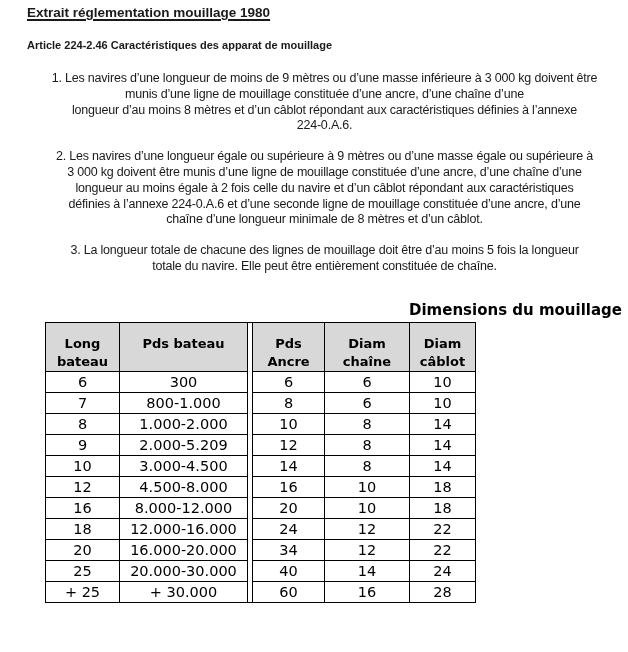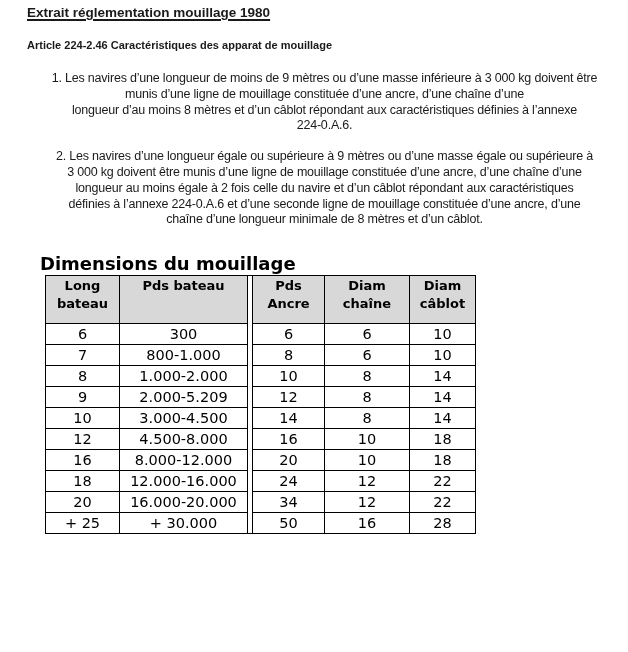--- a/index.html
+++ b/index.html
@@ -40,24 +40,25 @@
     line-height: 15.8px;
     letter-spacing: -0.2px;
     white-space: pre-line;
     margin: 0 0 15px 0;
     text-align: center;
   }
   .table-section { margin-top: 26px; }
   .table-title {
     font-family: "DejaVu Sans", sans-serif;
     font-weight: bold;
-    font-size: 18px;
+    font-size: 15px;
     line-height: 19px;
     margin: 0 0 2px 13px;
     color: #000;
+    text-align: right;
   }
   table.mouillage {
     border-collapse: collapse;
     table-layout: fixed;
     width: 430px;
     margin-left: 18px;
     font-family: "DejaVu Sans", sans-serif;
     color: #000;
   }
   table.mouillage th, table.mouillage td {
@@ -67,21 +68,21 @@
     padding: 0;
   }
   table.mouillage th {
     background: var(--header-bg);
     font-size: 13px;
     font-weight: bold;
     vertical-align: top;
     white-space: pre-line;
     line-height: 18px;
     height: 48px;
-    padding-top: 1px;
+    padding-top: 12px;
   }
   table.mouillage td {
     font-size: 14.5px;
     height: 20px;
     line-height: 20px;
   }
   table.mouillage .sp {
     background: #ffffff;
     border-top: none;
     border-bottom: none;
@@ -98,20 +99,22 @@
 
   <p class="para">1. Les navires d’une longueur de moins de 9 mètres ou d’une masse inférieure à 3 000 kg doivent être
 munis d’une ligne de mouillage constituée d’une ancre, d’une chaîne d’une
 longueur d’au moins 8 mètres et d’un câblot répondant aux caractéristiques définies à l’annexe
 224-0.A.6.</p>
   <p class="para">2. Les navires d’une longueur égale ou supérieure à 9 mètres ou d’une masse égale ou supérieure à
 3 000 kg doivent être munis d’une ligne de mouillage constituée d’une ancre, d’une chaîne d’une
 longueur au moins égale à 2 fois celle du navire et d’un câblot répondant aux caractéristiques
 définies à l’annexe 224-0.A.6 et d’une seconde ligne de mouillage constituée d’une ancre, d’une
 chaîne d’une longueur minimale de 8 mètres et d’un câblot.</p>
+  <p class="para">3. La longueur totale de chacune des lignes de mouillage doit être d’au moins 5 fois la longueur
+totale du navire. Elle peut être entièrement constituée de chaîne.</p>
 
   <div class="table-section">
     <div class="table-title">Dimensions du mouillage</div>
     <table class="mouillage">
       <colgroup>
         <col style="width:74px">
         <col style="width:128px">
         <col style="width:5px">
         <col style="width:72px">
         <col style="width:85px">
@@ -198,23 +201,31 @@
           </tr>
           <tr>
             <td>20</td>
             <td>16.000-20.000</td>
             <td class="sp"></td>
             <td>34</td>
             <td>12</td>
             <td>22</td>
           </tr>
           <tr>
+            <td>25</td>
+            <td>20.000-30.000</td>
+            <td class="sp"></td>
+            <td>40</td>
+            <td>14</td>
+            <td>24</td>
+          </tr>
+          <tr>
             <td>+ 25</td>
             <td>+ 30.000</td>
             <td class="sp"></td>
-            <td>50</td>
+            <td>60</td>
             <td>16</td>
             <td>28</td>
           </tr>
         </tbody>
     </table>
   </div>
 </div>
 
 </body></html>

